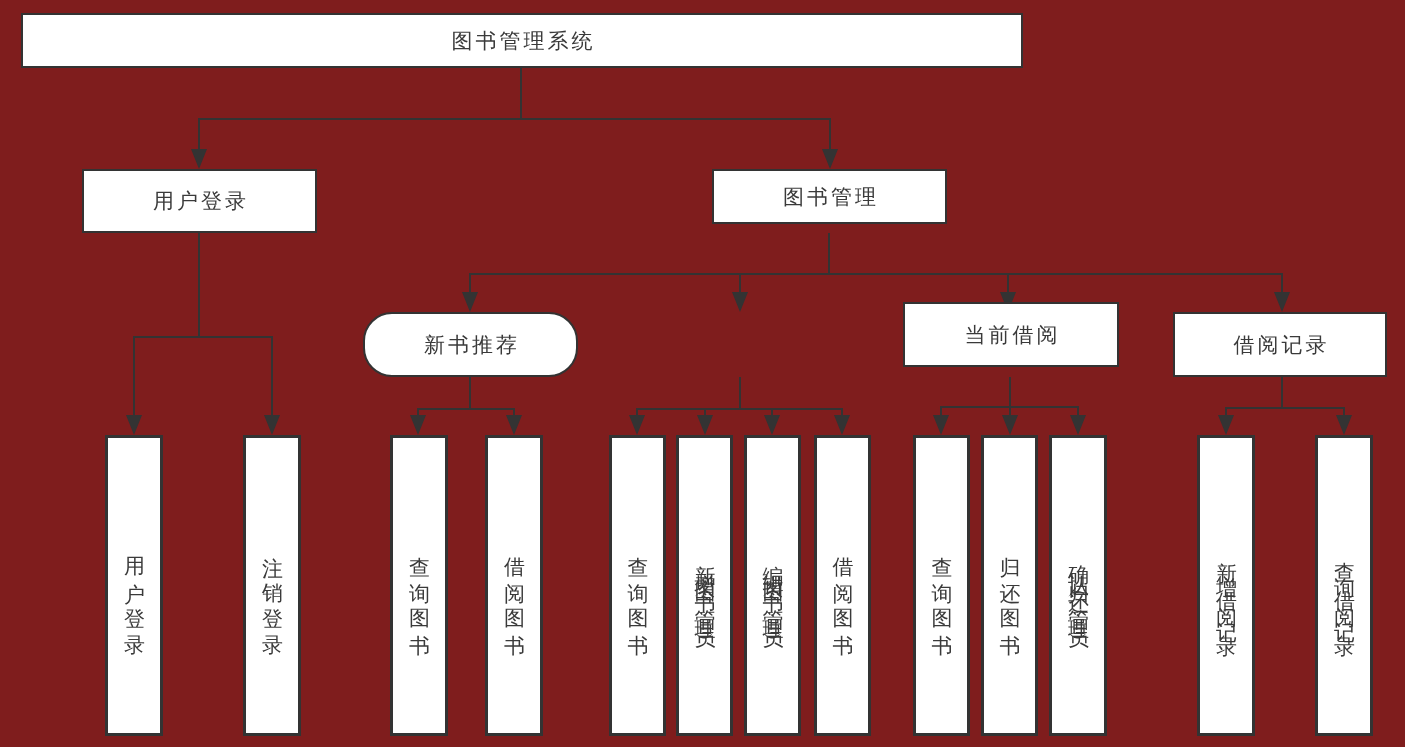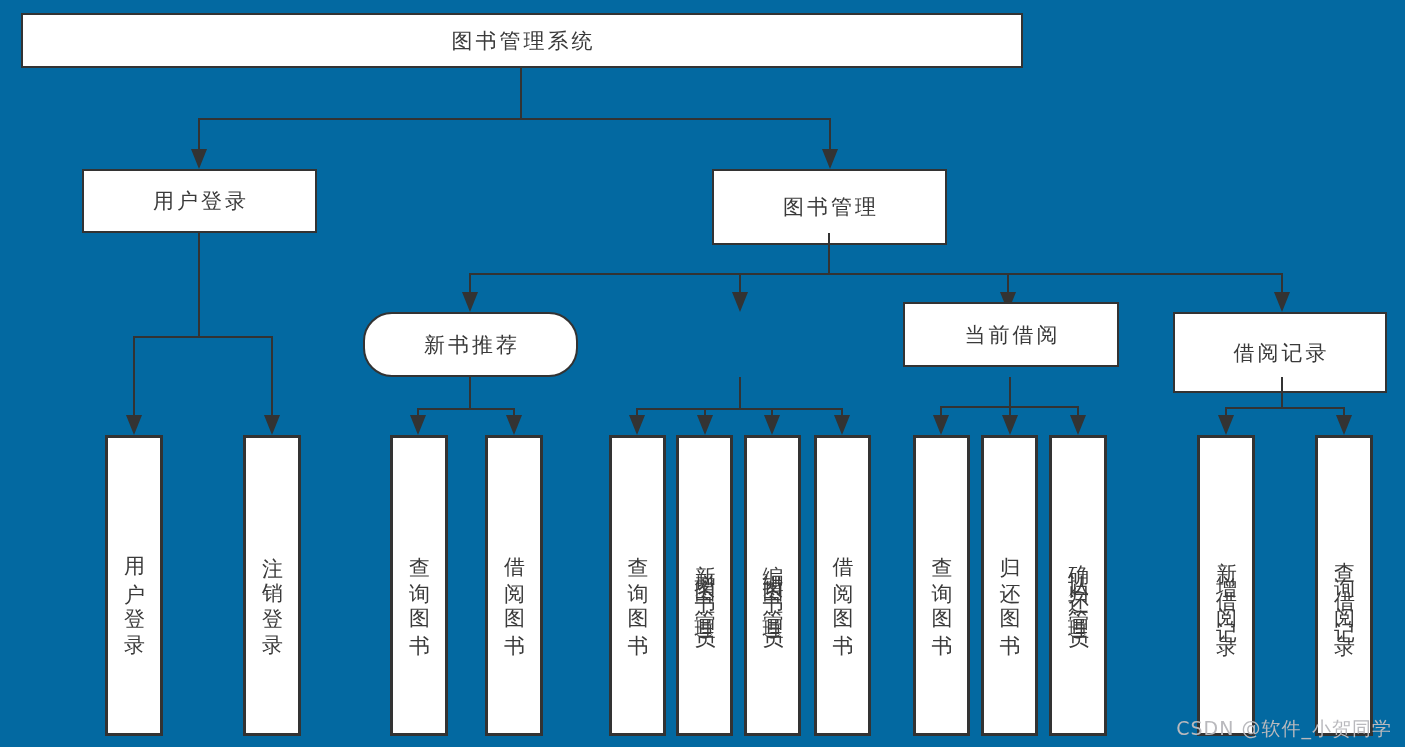--- a/index.html
+++ b/index.html
@@ -2,21 +2,21 @@
 <html><head>
 <meta charset="utf-8">
 <style>
   html,body{margin:0;padding:0;}
   body{
     width:1405px;height:747px;
     background:#ffffff;
     font-family:"DejaVu Sans","Liberation Sans",sans-serif;
     overflow:hidden;
   }
-  .canvas{position:relative;width:1405px;height:747px;background:#0369a1;}
+  .canvas{position:relative;width:1405px;height:747px;background:#7f1d1d;}
 
   
   .box{
     position:absolute;
     box-sizing:border-box;
     background:#ffffff;
     border:2px solid #333333;
     display:flex;align-items:center;justify-content:center;
     color:#3a3a3a;
   }
@@ -73,38 +73,38 @@
   </div>
 
   <div class="vl" style="left:520px;top:68px;height:50px;"></div>
   <div class="hl" style="left:198px;top:118px;width:633px;"></div>
   <div class="arrow" style="left:198px;top:118px;height:31px;"></div>
   <div class="arrow" style="left:829px;top:118px;height:31px;"></div>
 
   <div class="box hbox" style="left:82px;top:169px;width:235px;height:64px;">
     <span>用户登录</span>
   </div>
-  <div class="box hbox" style="left:712px;top:169px;width:235px;height:76px;">
+  <div class="box hbox" style="left:712px;top:169px;width:235px;height:55px;">
     <span>图书管理</span>
   </div>
 
   <div class="vl" style="left:828px;top:233px;height:40px;"></div>
   <div class="hl" style="left:469px;top:273px;width:814px;"></div>
   <div class="arrow" style="left:469px;top:273px;height:19px;"></div>
   <div class="arrow" style="left:739px;top:273px;height:19px;"></div>
   <div class="arrow" style="left:1007px;top:273px;height:19px;"></div>
   <div class="arrow" style="left:1281px;top:273px;height:19px;"></div>
 
   <div class="box hbox" style="left:363px;top:312px;width:215px;height:65px;border-radius:29px;">
     <span>新书推荐</span>
   </div>
   <div class="box hbox" style="left:903px;top:302px;width:216px;height:65px;">
     <span>当前借阅</span>
   </div>
-  <div class="box hbox" style="left:1173px;top:312px;width:214px;height:81px;align-items:center;">
+  <div class="box hbox" style="left:1173px;top:312px;width:214px;height:65px;align-items:center;">
     <span>借阅记录</span>
   </div>
 
   <div class="vl" style="left:198px;top:233px;height:103px;"></div>
   <div class="hl" style="left:133px;top:336px;width:140px;"></div>
   <div class="arrow" style="left:133px;top:336px;height:79px;"></div>
   <div class="arrow" style="left:271px;top:336px;height:79px;"></div>
 
   <div class="vl" style="left:469px;top:377px;height:31px;"></div>
   <div class="hl" style="left:417px;top:408px;width:97px;"></div>
@@ -166,15 +166,14 @@
     <span>确认归还（管理员）</span>
   </div>
 
   <div class="box vbox v6" style="left:1197px;top:435px;width:58px;height:301px;">
     <span>新增借阅记录</span>
   </div>
   <div class="box vbox v6" style="left:1315px;top:435px;width:58px;height:301px;">
     <span>查询借阅记录</span>
   </div>
 
-  <div class="watermark">CSDN @软件_小贺同学</div>
 
 </div>
 
 </body></html>

